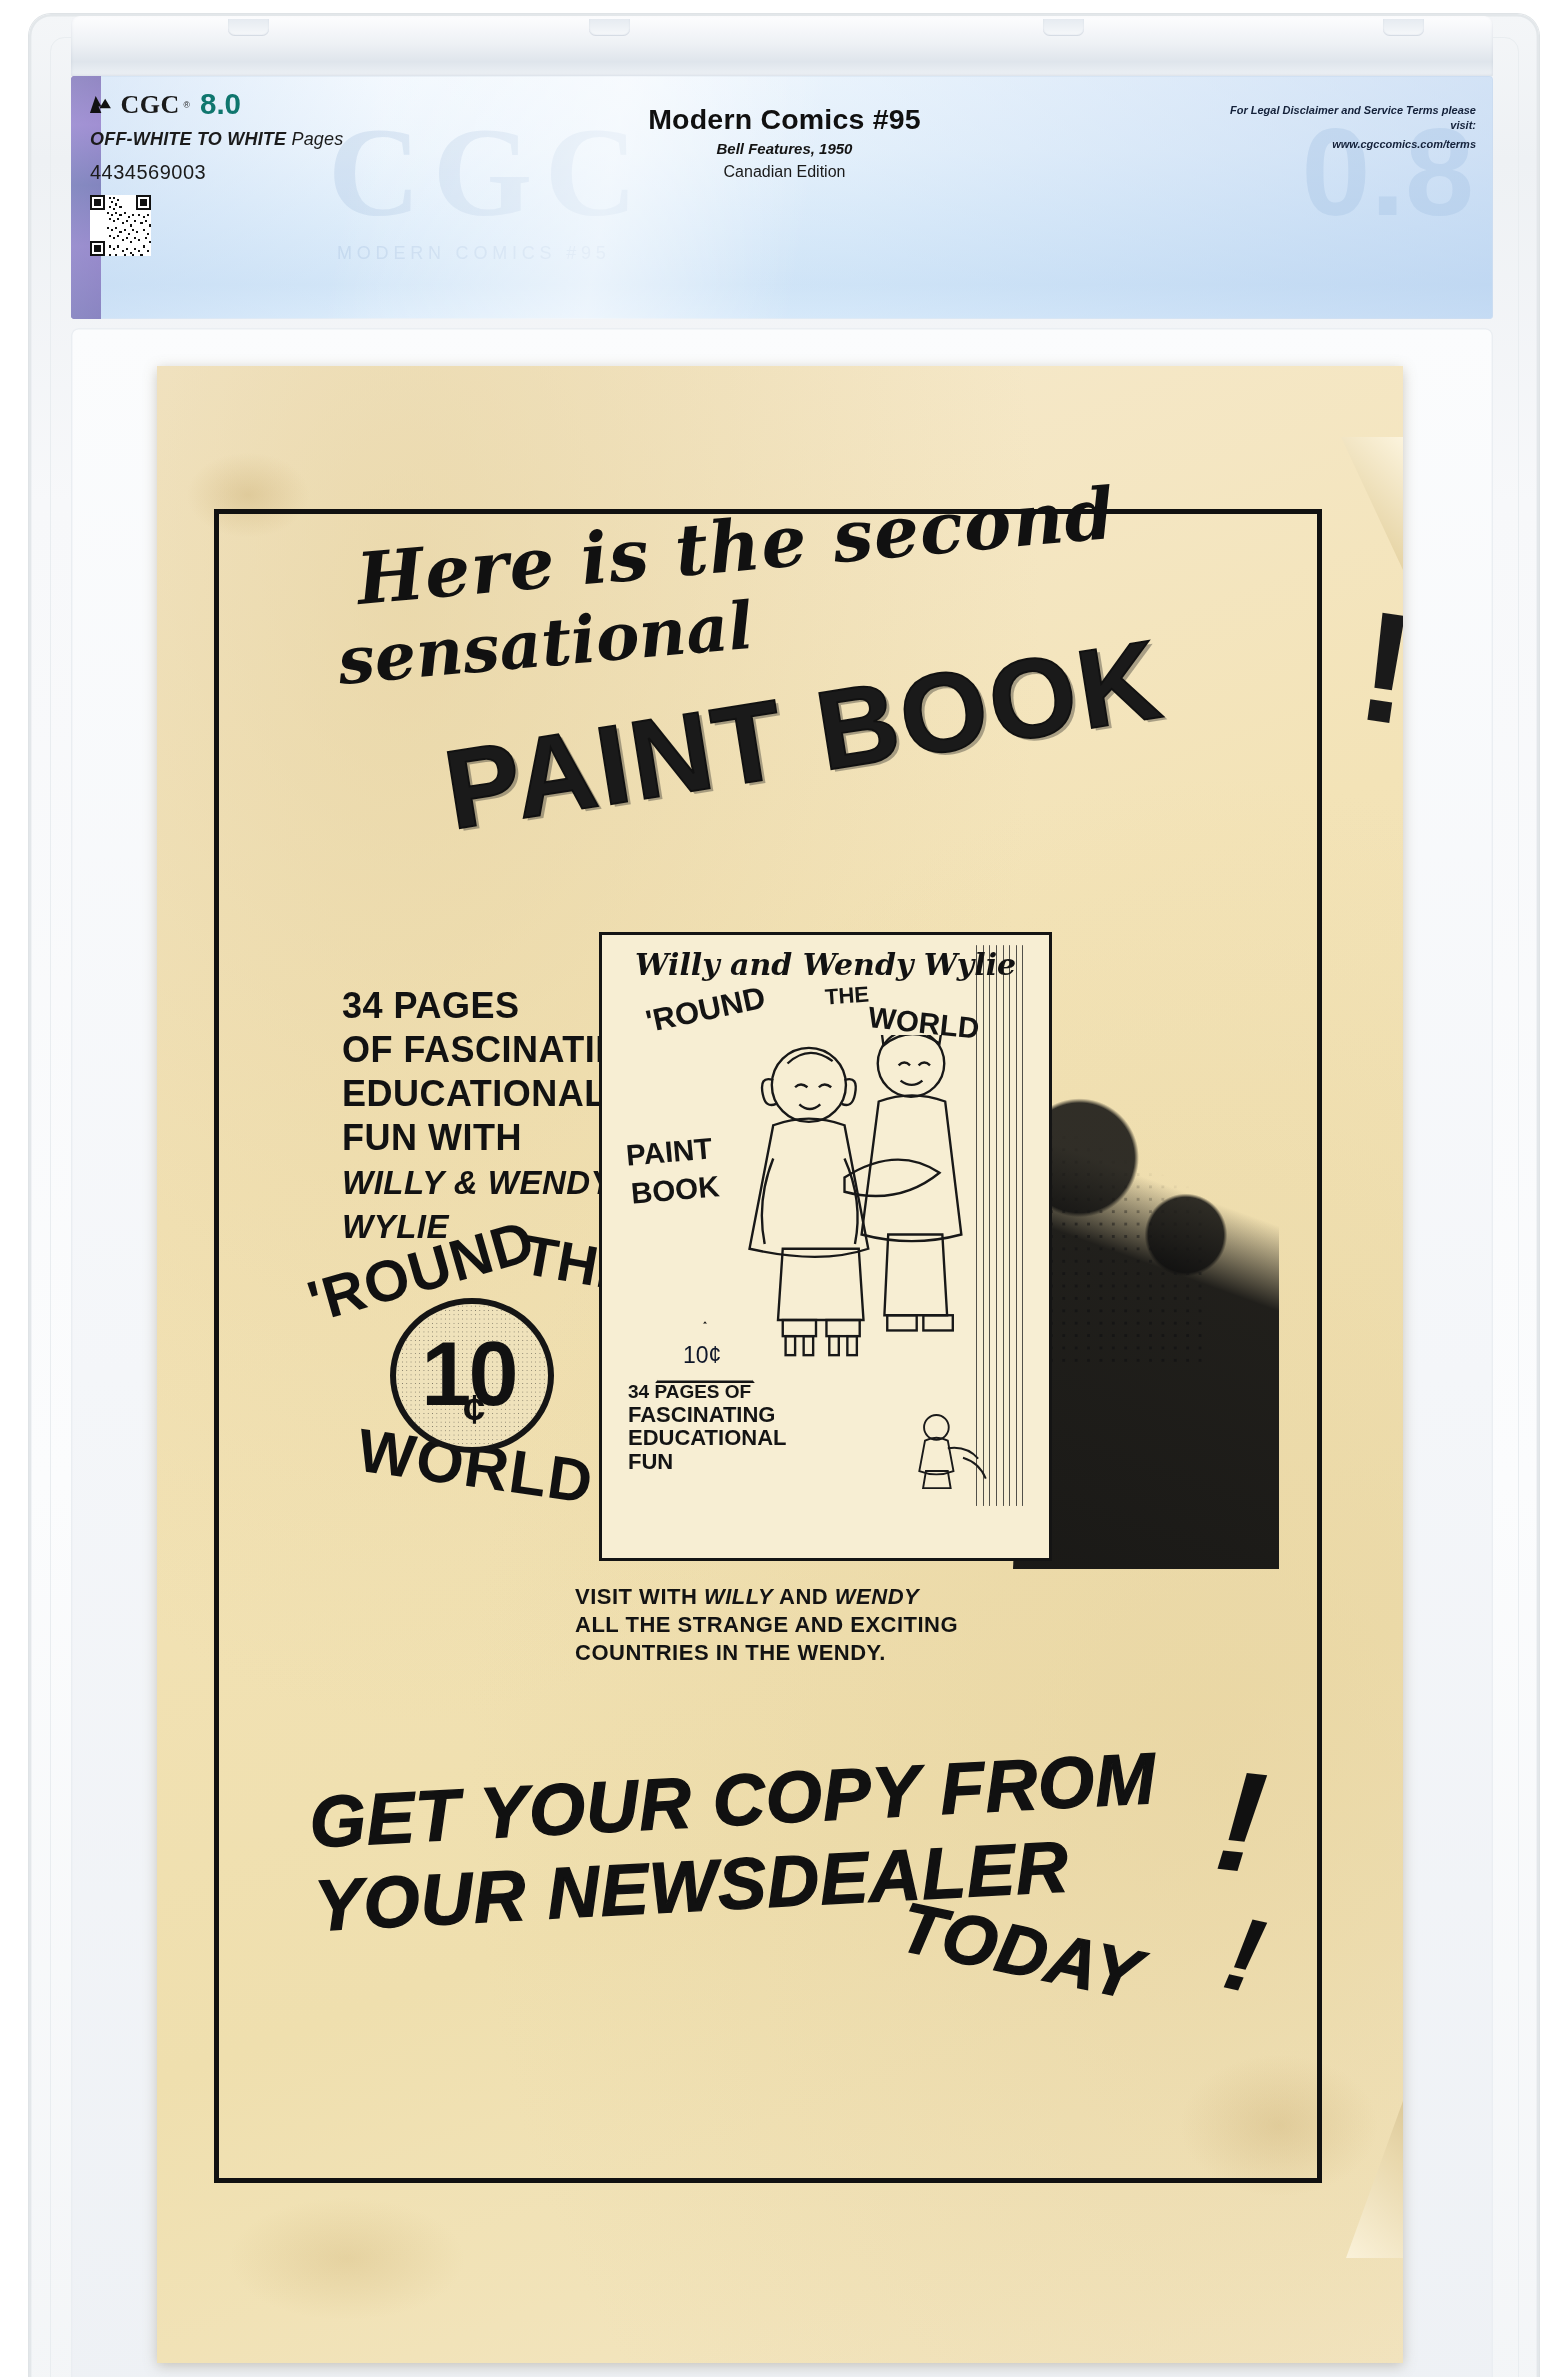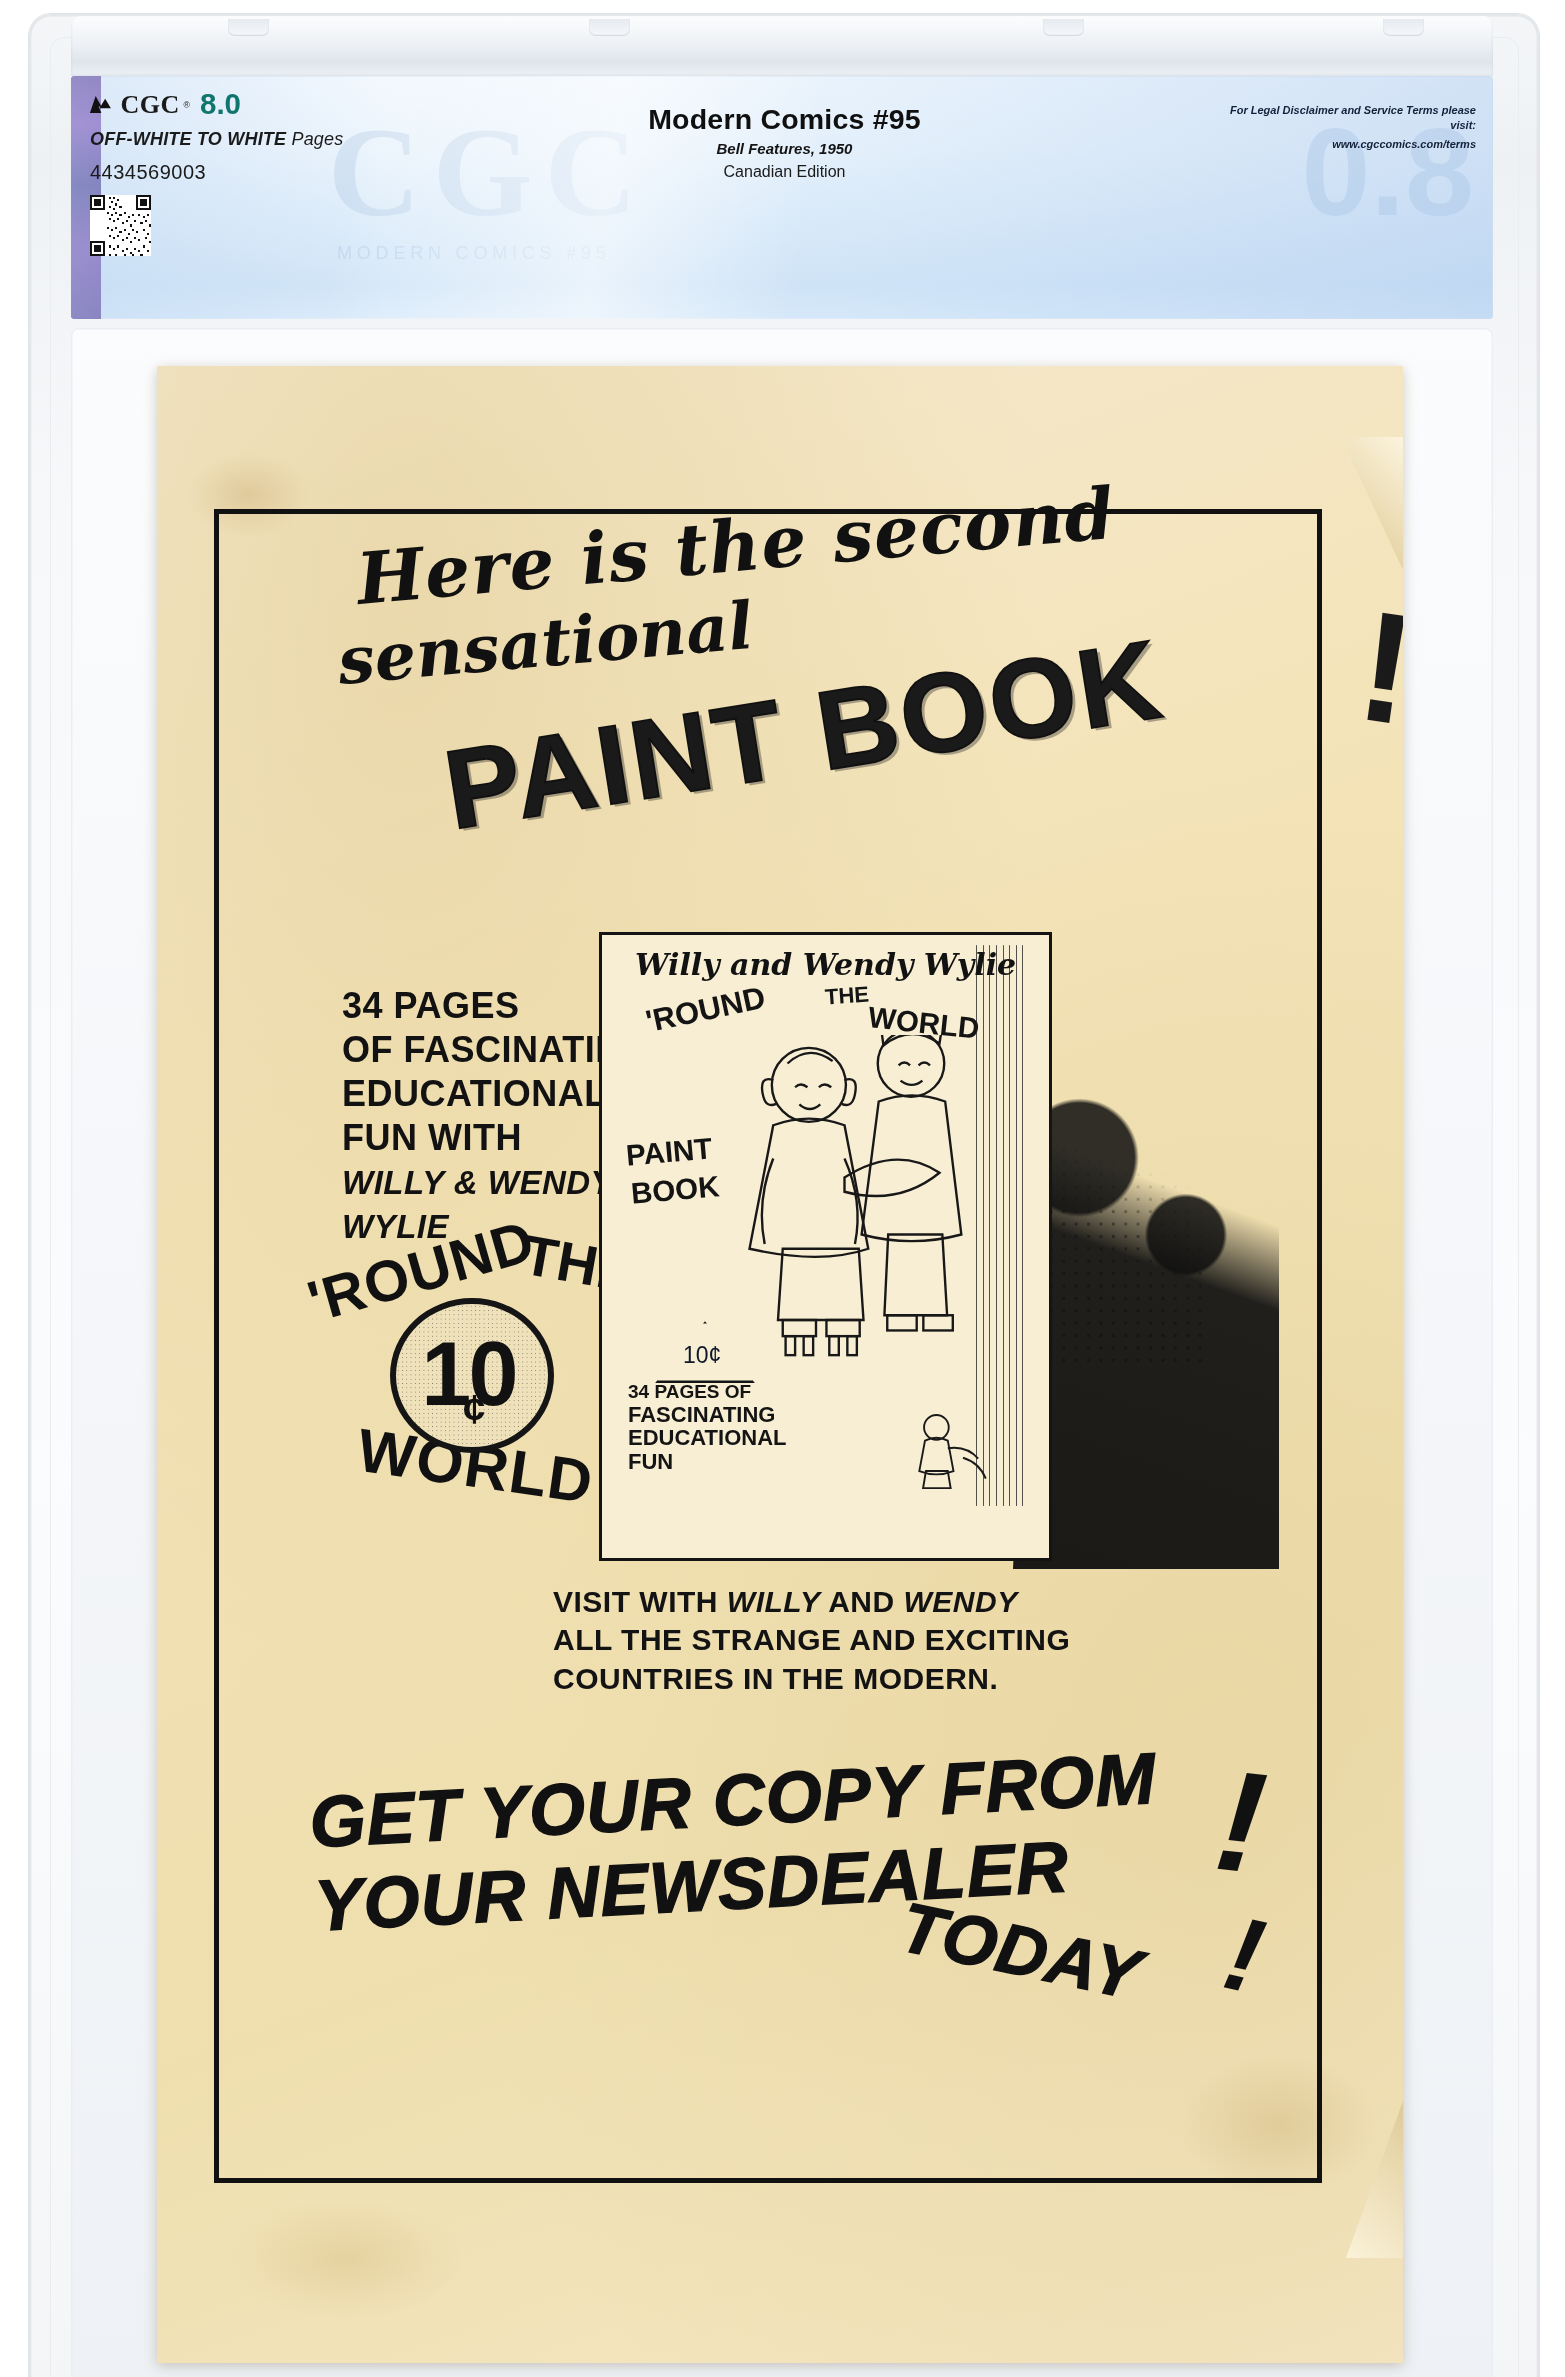--- a/index.html
+++ b/index.html
@@ -536,25 +536,25 @@
     background-image: radial-gradient(#151515 1.4px, transparent 1.6px);
     background-size: 12.4px 12.4px;
     -webkit-mask-image: linear-gradient(205deg, rgba(0,0,0,0) 38%, rgba(0,0,0,1) 72%);
             mask-image: linear-gradient(205deg, rgba(0,0,0,0) 38%, rgba(0,0,0,1) 72%);
     opacity: 0.9;
   }
 
   
   .visit {
     position: absolute;
-    left: 396px; top: 1217px;
+    left: 418px; top: 1217px;
     width: 618px;
     font-family: "Liberation Sans", sans-serif;
     font-weight: bold;
-    font-size: 30px;
+    font-size: 22px;
     line-height: 1.28;
     color: #131313;
     letter-spacing: 0.5px;
   }
   .visit .ital { font-style: italic; }
 
   
   .slogan1, .slogan2, .slogan3 {
     position: absolute;
     font-family: "Liberation Sans", sans-serif;
@@ -853,21 +853,21 @@
           <i style="left:43px;"></i>
             <i style="left:49px;"></i>
         </div>
       </div>
 
       <div class="visit">
         <div>
           <span>VISIT WITH </span><span class="ital">WILLY</span><span> AND </span><span class="ital">WENDY</span>
         </div>
         <div>ALL THE STRANGE AND EXCITING</div>
-        <div>COUNTRIES IN THE MODERN.</div>
+        <div>COUNTRIES IN THE WENDY.</div>
       </div>
 
       <div class="slogan1">GET YOUR COPY FROM</div>
       <div class="slogan2">YOUR NEWSDEALER</div>
       <div class="slogan3">TODAY</div>
       <div class="bang2">!</div>
       <div class="bang3">!</div>
 
     </div>
   </div>

